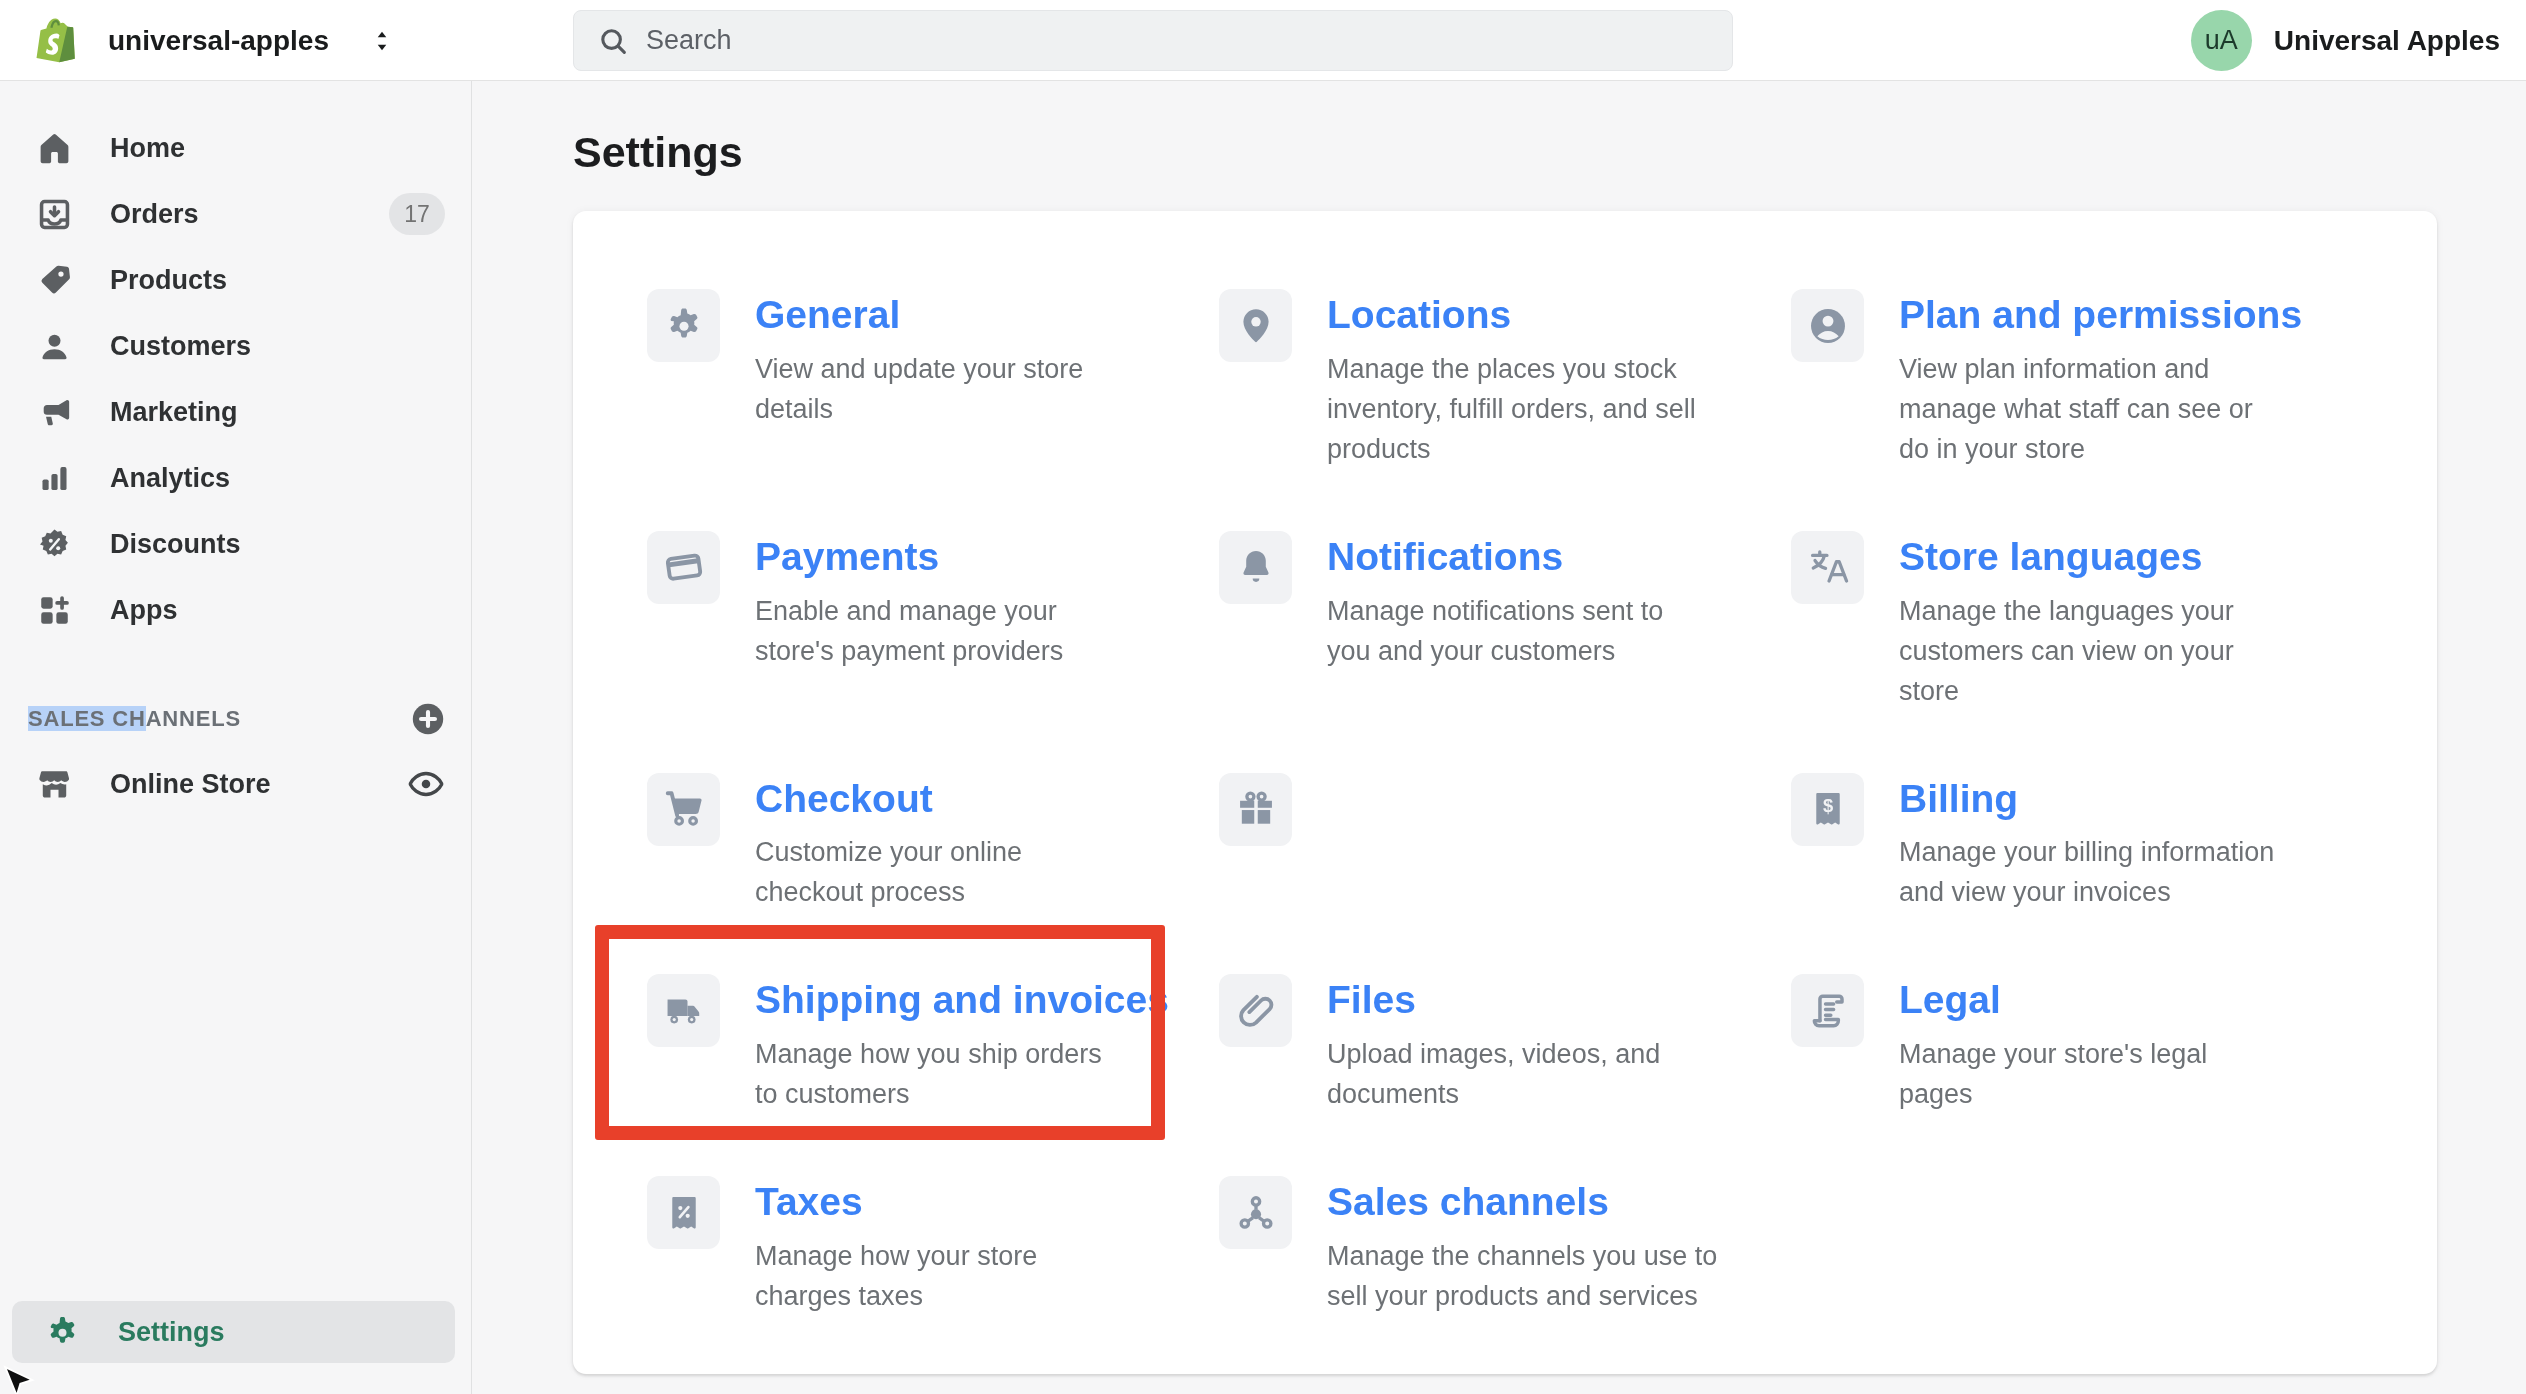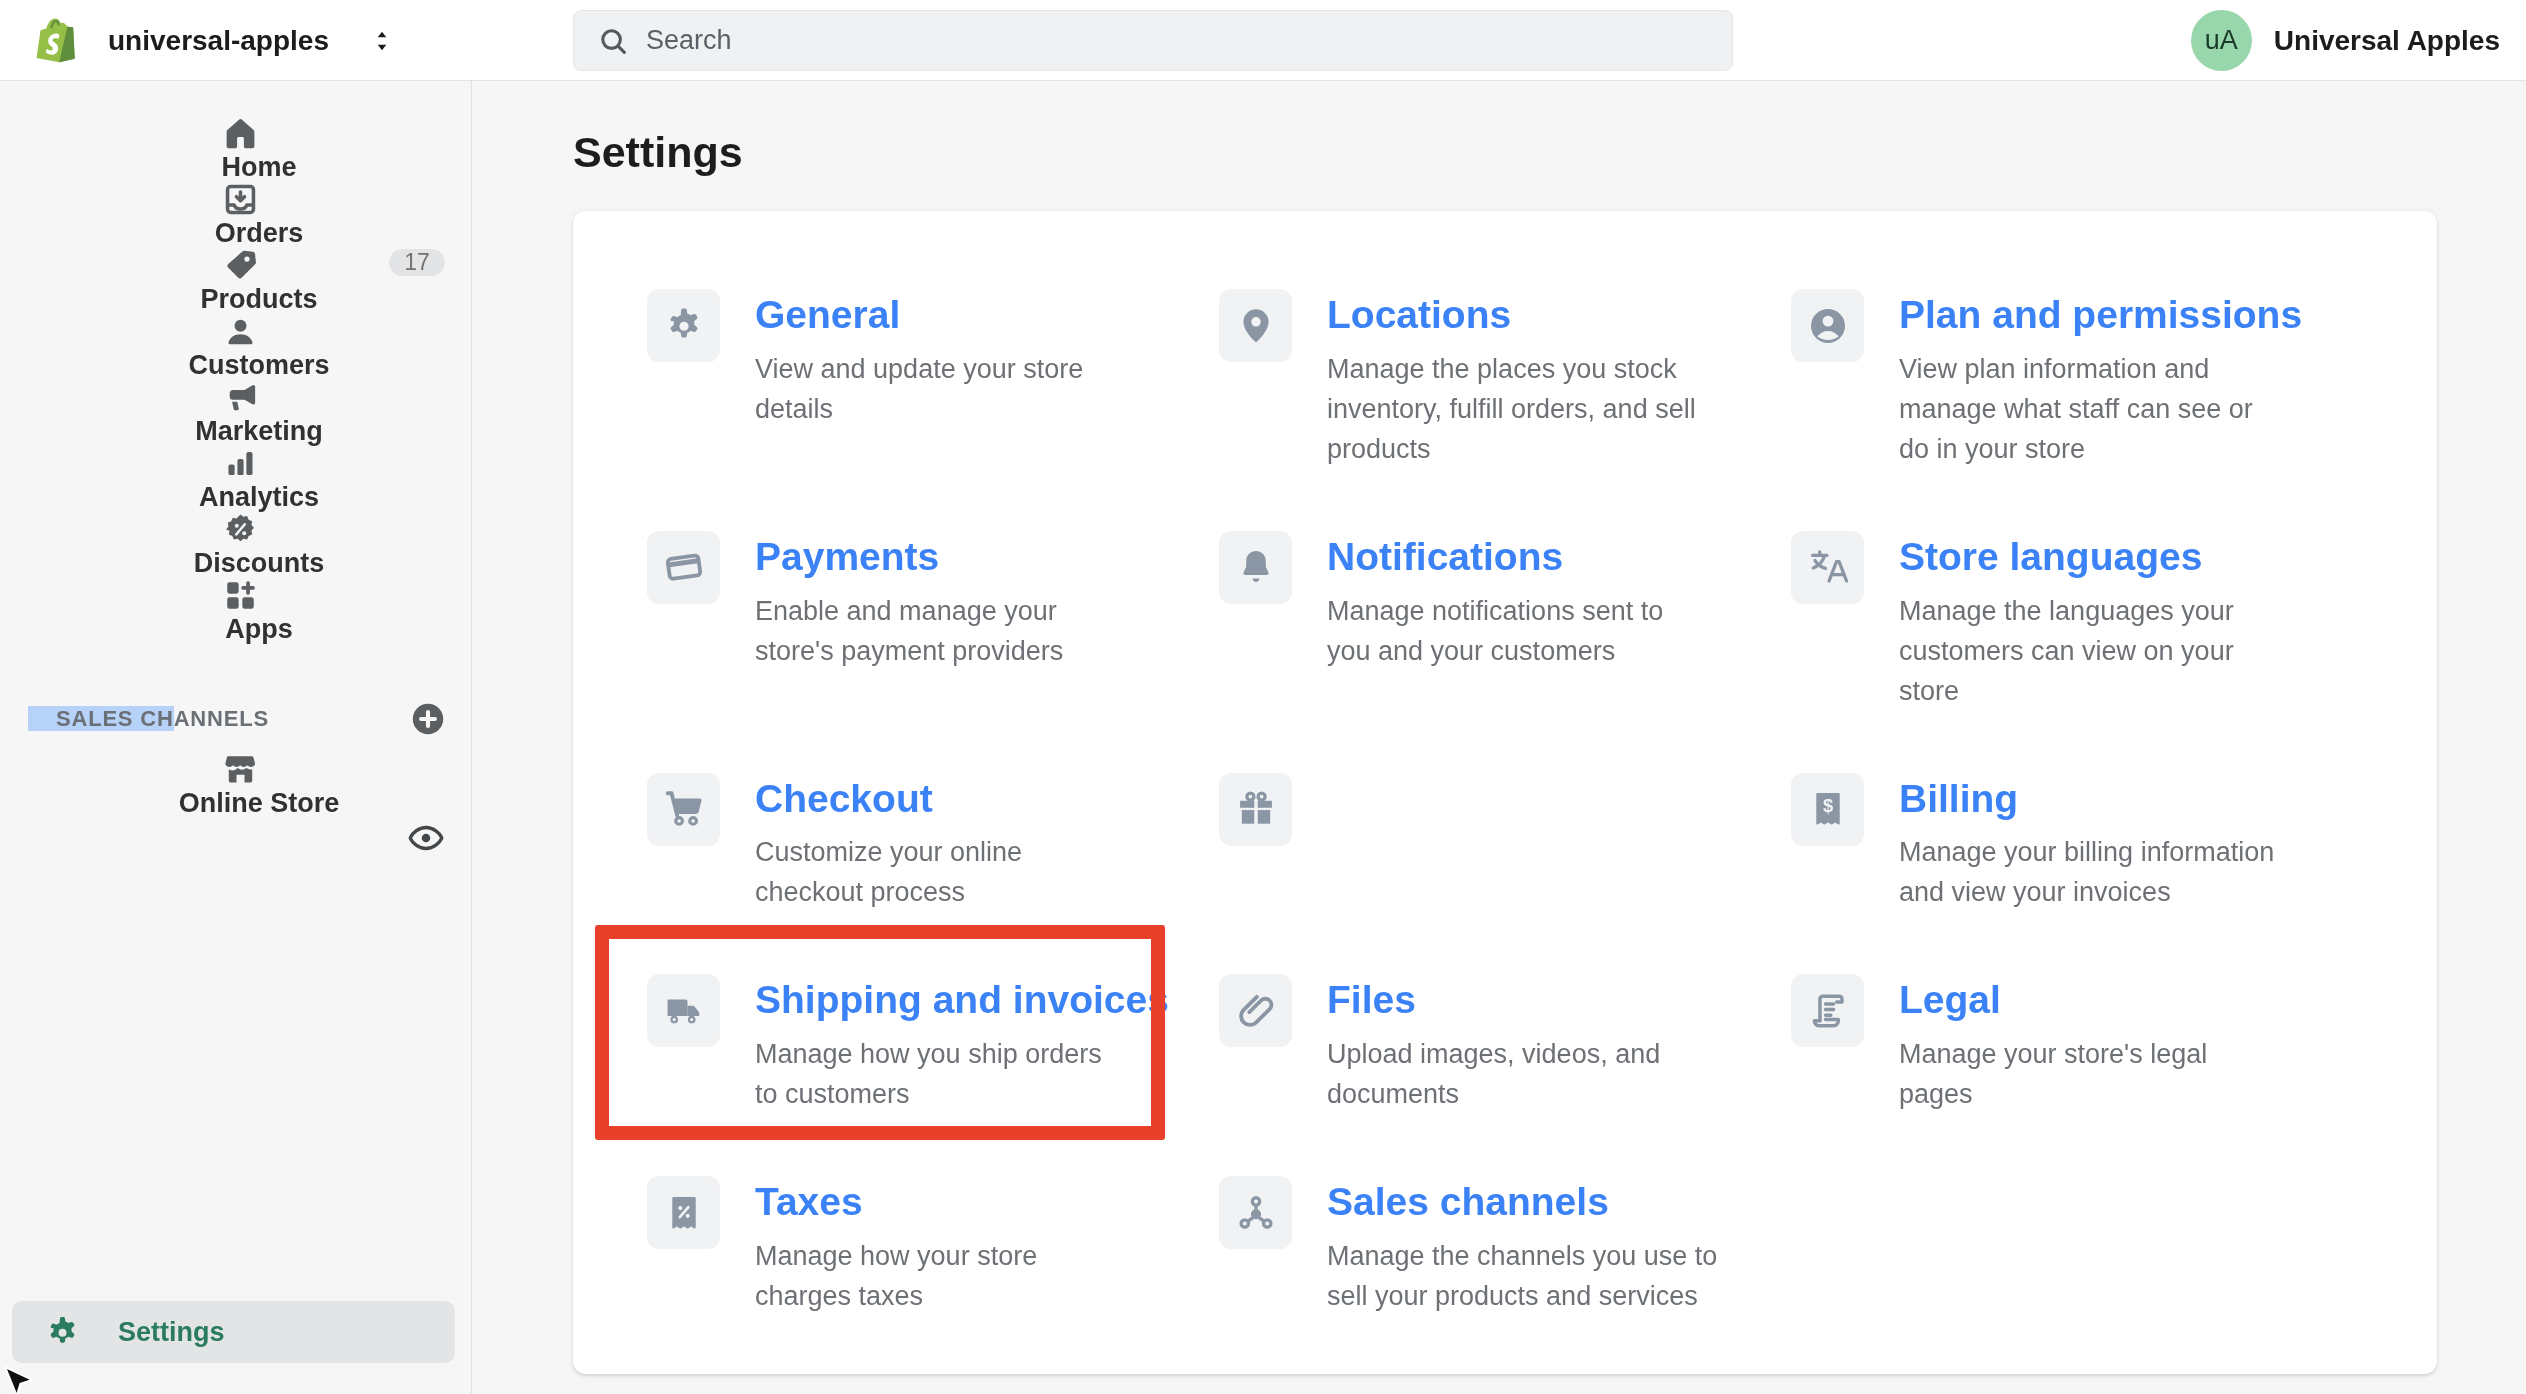--- a/index.html
+++ b/index.html
@@ -39,36 +39,36 @@
   .account-name { font-size:28px; font-weight:700; color:#1a1c1d; }
 
   
   .sidebar {
     position:absolute; top:81px; left:0; bottom:0; width:472px;
     background:#f6f6f7; border-right:1px solid #e0e1e2; --hole:#f6f6f7; z-index:4;
   }
   .side-nav { padding-top:34px; }
   .side-item {
     height:66px; display:flex; align-items:center;
-    padding:0 26px 0 36px; cursor:pointer;flex-direction:column;
+    padding:0 26px 0 36px; cursor:pointer;
   }
   .side-item .si-icon { width:37px; height:37px; color:#5c5f62; flex:0 0 auto; }
   .side-item .si-icon svg { width:100%; height:100%; }
   .side-item .si-label { margin-left:37px; font-size:27px; font-weight:700; color:#2f3133; }
   .si-badge {
     margin-left:auto; background:#e3e4e6; border-radius:21px; height:42px;
     min-width:56px; padding:0 14px; display:flex; align-items:center; justify-content:center;
     font-size:23px; color:#737373;
   }
   .channels-header {
     margin-top:54px; height:44px; display:flex; align-items:center;
     padding:0 24px 0 28px;
   }
   .channels-title { font-size:22px; font-weight:700; letter-spacing:0.8px; color:#6b7076; }
-  .channels-title mark { background:#b7d2f8; color:#6b7076;padding-left:28px; }
+  .channels-title mark { background:#b7d2f8; color:#6b7076; }
   .icon-btn { margin-left:auto; width:38px; height:38px; color:#5c5f62; cursor:pointer; }
   .icon-btn svg { width:100%; height:100%; }
   .online-store { margin-top:10px; }
   .online-store .eye { margin-left:auto; width:38px; height:38px; color:#44474a; cursor:pointer; }
   .settings-pill {
     position:absolute; left:12px; right:16px; bottom:31px; height:62px;
     background:#e3e4e6; border-radius:10px; --hole:#e3e4e6;
     display:flex; align-items:center; padding:0 32px; cursor:pointer;
   }
   .settings-pill .sp-icon { width:37px; height:37px; color:#2a7b5f; }

